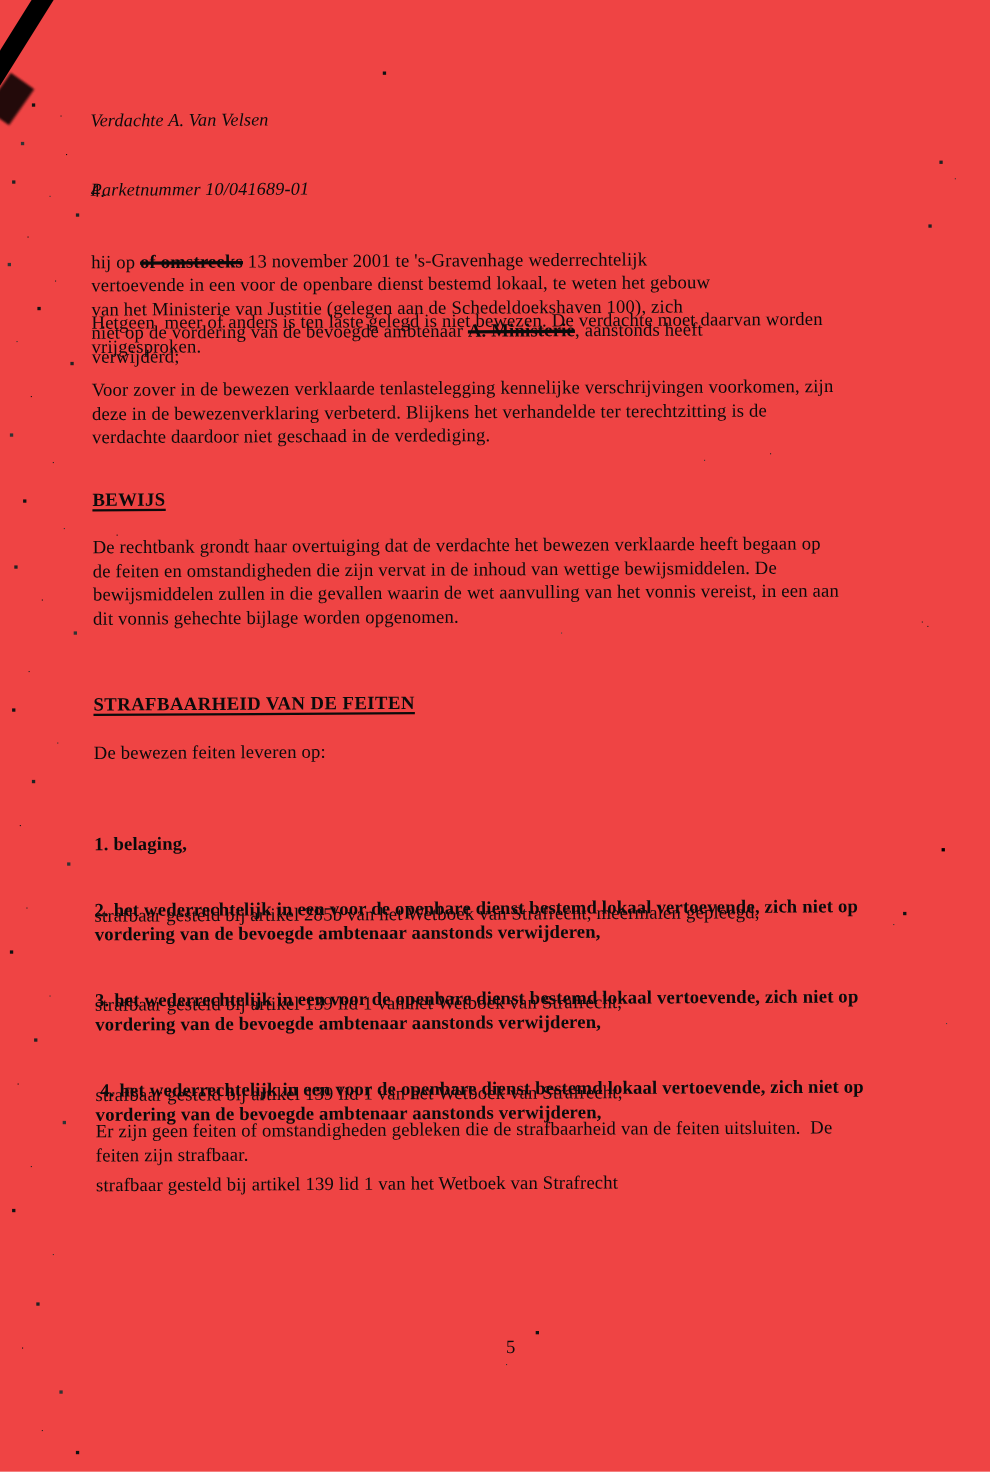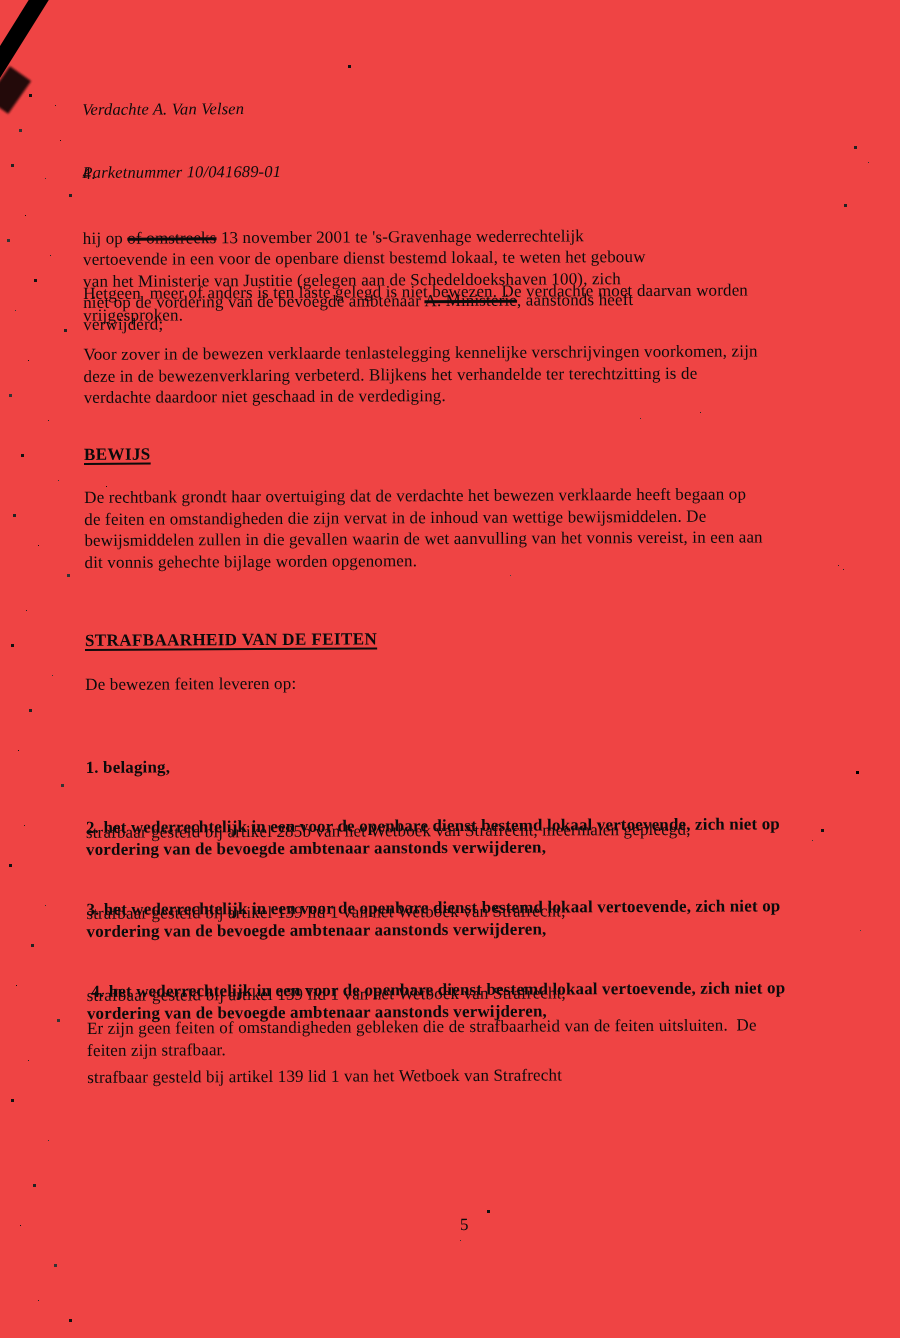--- a/index.html
+++ b/index.html
@@ -7,21 +7,21 @@
        background:#ffffff;font-family:"Liberation Serif","DejaVu Serif",serif;}
   .scan-page{position:absolute;inset:0;background:#ef4444;}
   .content{position:absolute;inset:0;transform:rotate(-0.3deg);transform-origin:450px 650px;
            color:#0b0b0b;font-size:17px;line-height:21.5px;letter-spacing:0.15px;}
   .blk{position:absolute;left:85px;width:782px;white-space:pre-wrap;}
   .italic{font-style:italic;}
   .hdr{font-size:16.5px;line-height:21px;}
   .heading{font-weight:600;text-decoration:underline;text-underline-offset:3px;
            text-decoration-thickness:1.5px;letter-spacing:0.4px;}
   .bold{font-weight:700;}
-  .strike{text-decoration:line-through;text-decoration-thickness:3px;font-weight:400;text-align:right;}
+  .strike{text-decoration:line-through;text-decoration-thickness:3px;font-weight:700;text-align:right;}
   .pagenum{position:absolute;left:457px;top:1214px;font-size:17px;}
   
   .corner-wedge{position:absolute;top:-10px;left:55px;width:132px;height:17px;
                 background:#000;transform:rotate(122deg);transform-origin:0 0;}
   .wedge-tail{position:absolute;top:70px;left:-4px;width:26px;height:40px;
               background:#000;transform:rotate(35deg);opacity:.85;filter:blur(1px);}
   .speckles{position:absolute;top:0;left:0;width:1px;height:1px;background:transparent;
     box-shadow:
       349px 66px 0 1px #111, 855px 147px 0 1px #222, 868px 162px 0 0 #333,
       845px 205px 0 1px #222, 30px 95px 0 1px #111, 55px 105px 0 0 #222,

